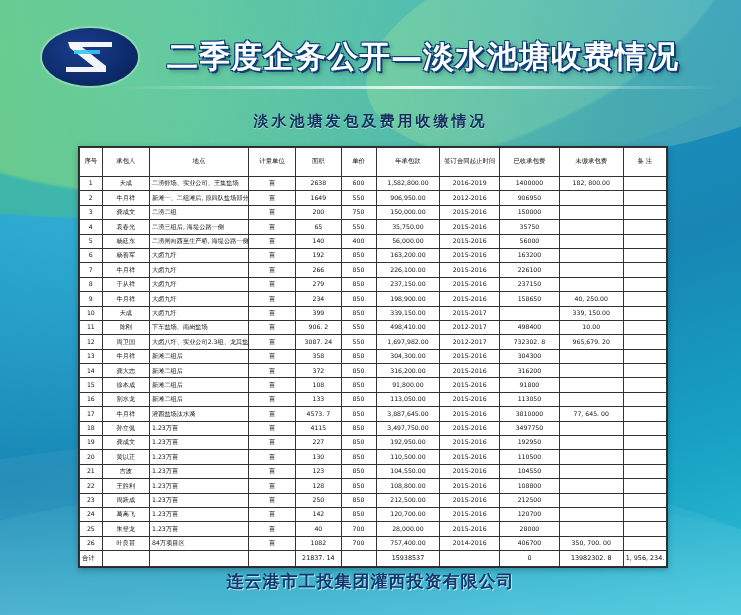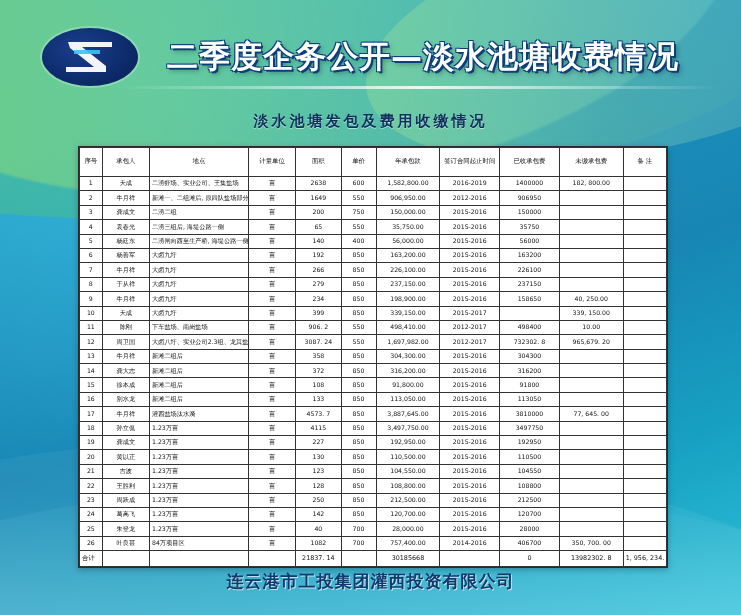--- a/index.html
+++ b/index.html
@@ -575,21 +575,21 @@
             <td class="c-unpaid">350, 700. 00</td>
             <td class="c-remark"></td>
           </tr>
           <tr class="total-row">
             <td class="c-idx" style="text-align: left;">合计</td>
             <td class="c-name"></td>
             <td class="c-place"></td>
             <td class="c-unit"></td>
             <td class="c-area">21837. 14</td>
             <td class="c-price"></td>
-            <td class="c-total">30185668</td>
+            <td class="c-total">15938537</td>
             <td class="c-period"></td>
             <td class="c-received">0</td>
             <td class="c-unpaid">13982302. 8</td>
             <td class="c-remark">1, 956, 234. 20</td>
           </tr>
         </tbody>
     </table>
   </div>
 
   <div class="footer-company">连云港市工投集团灌西投资有限公司</div>

